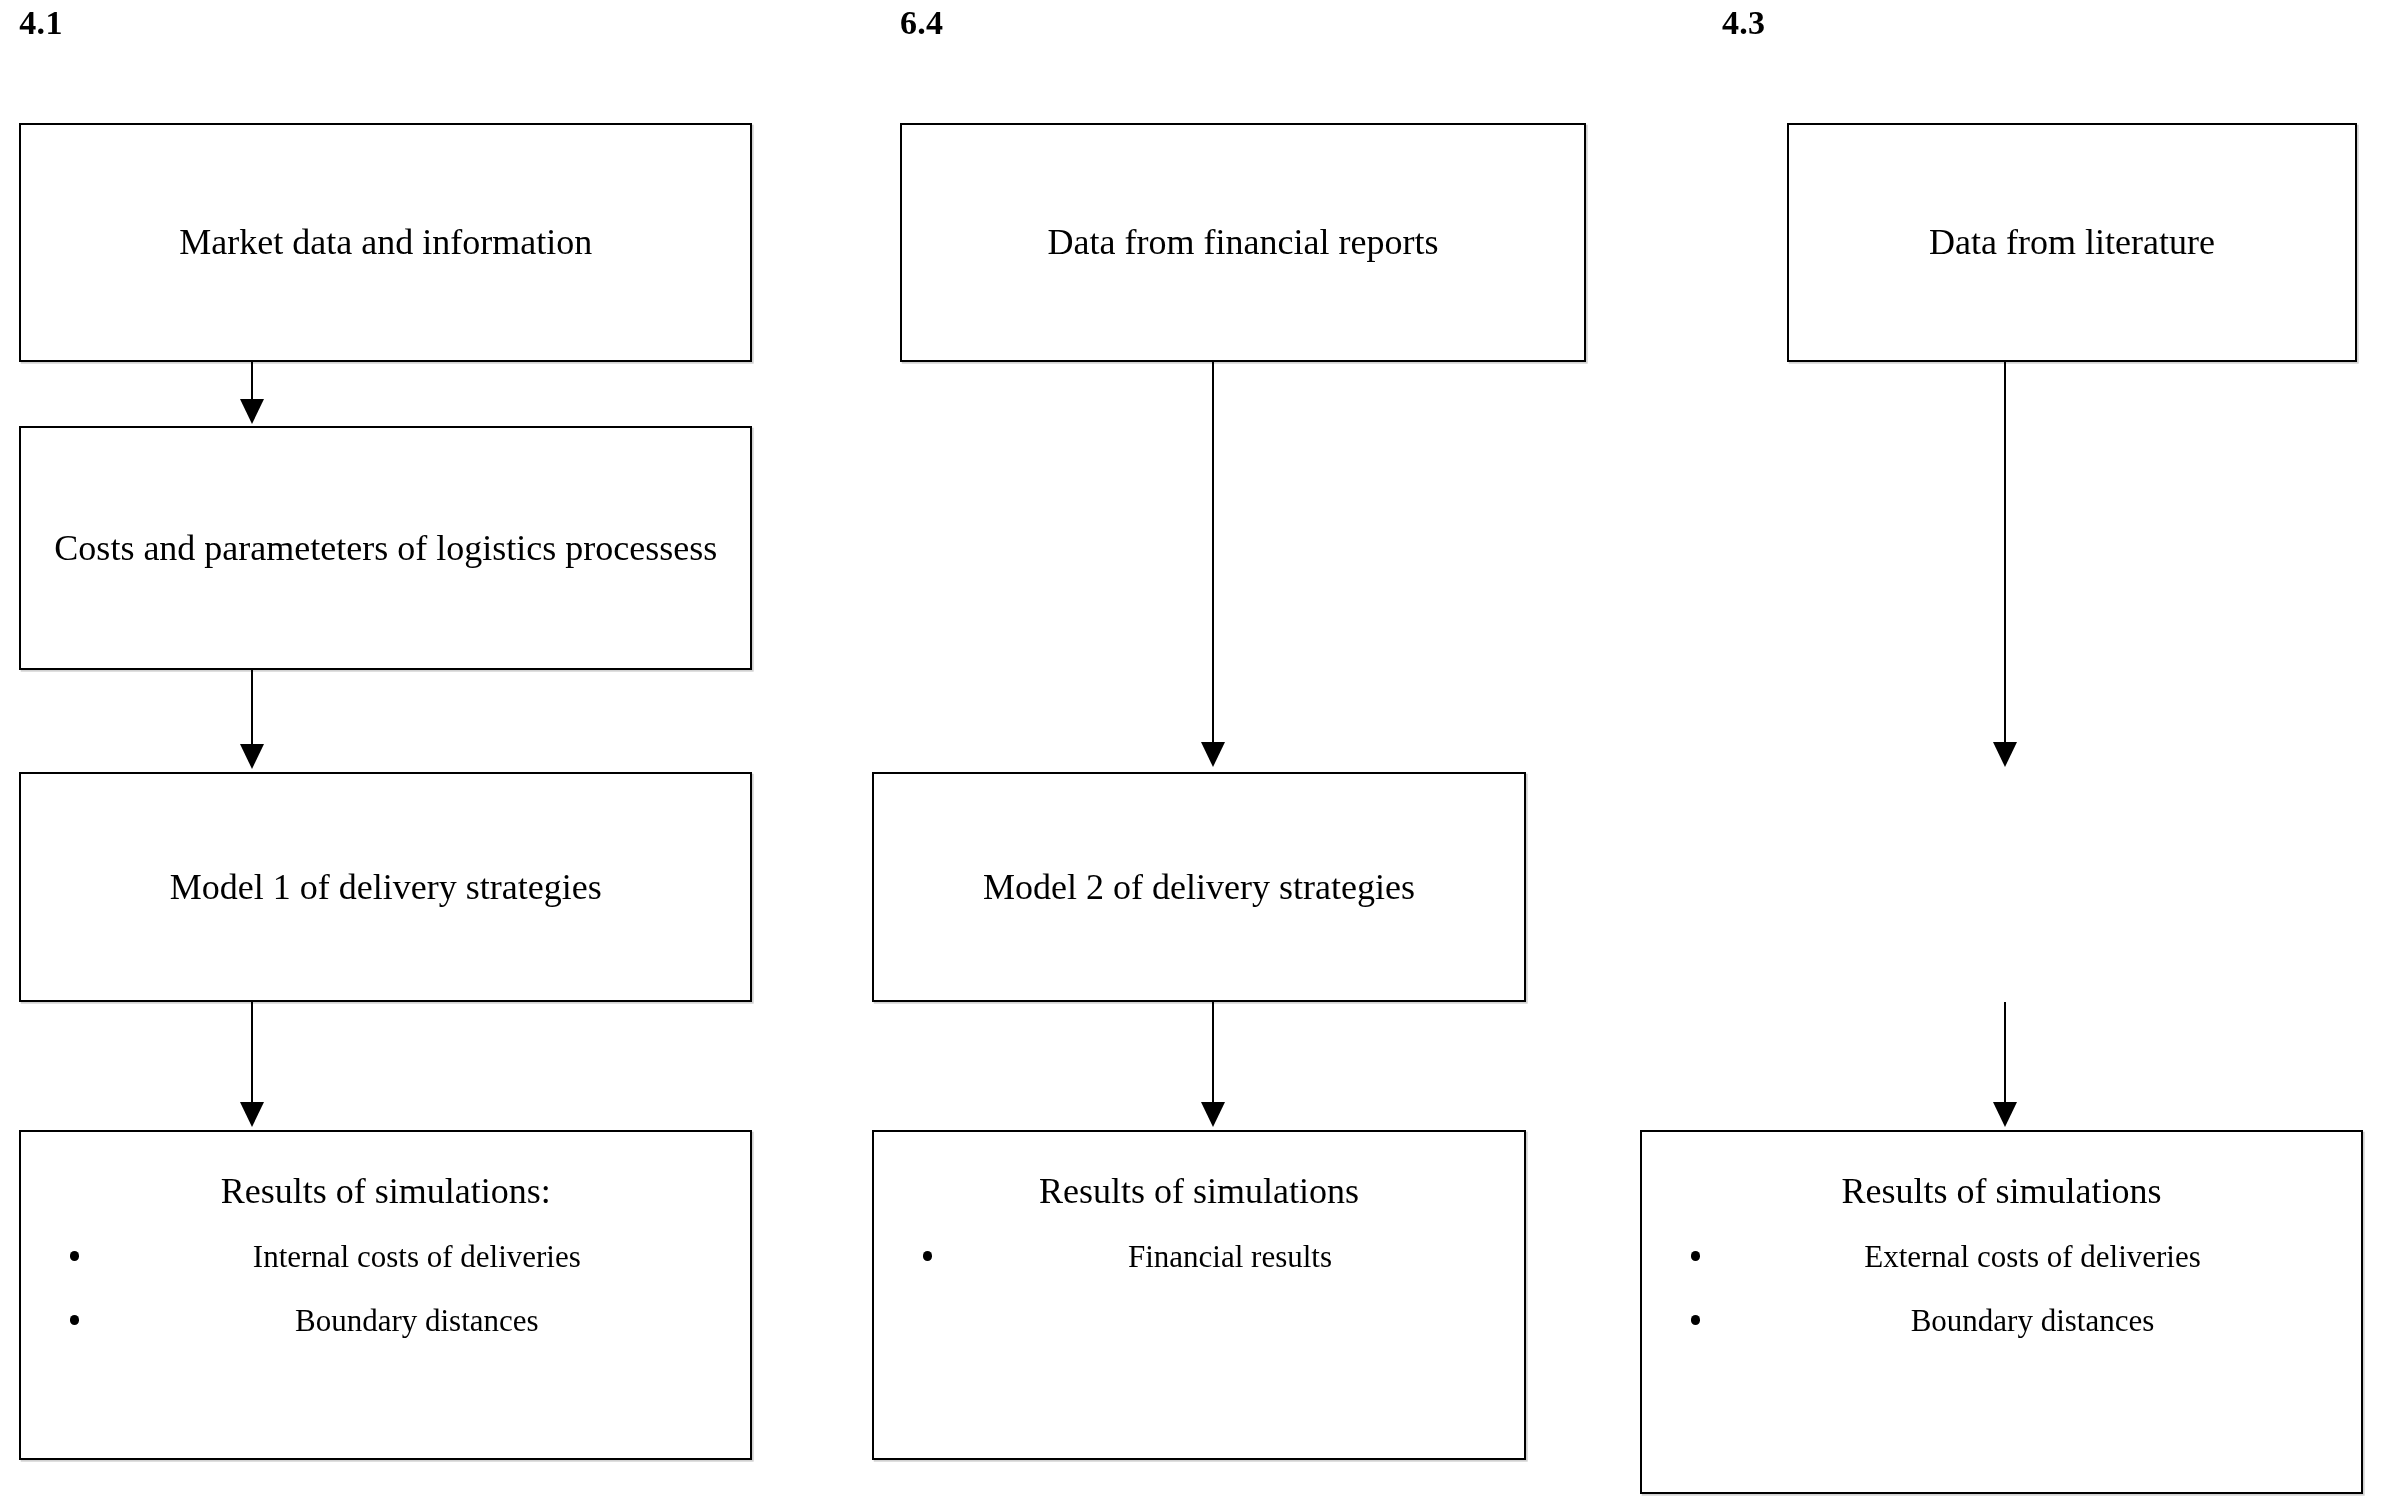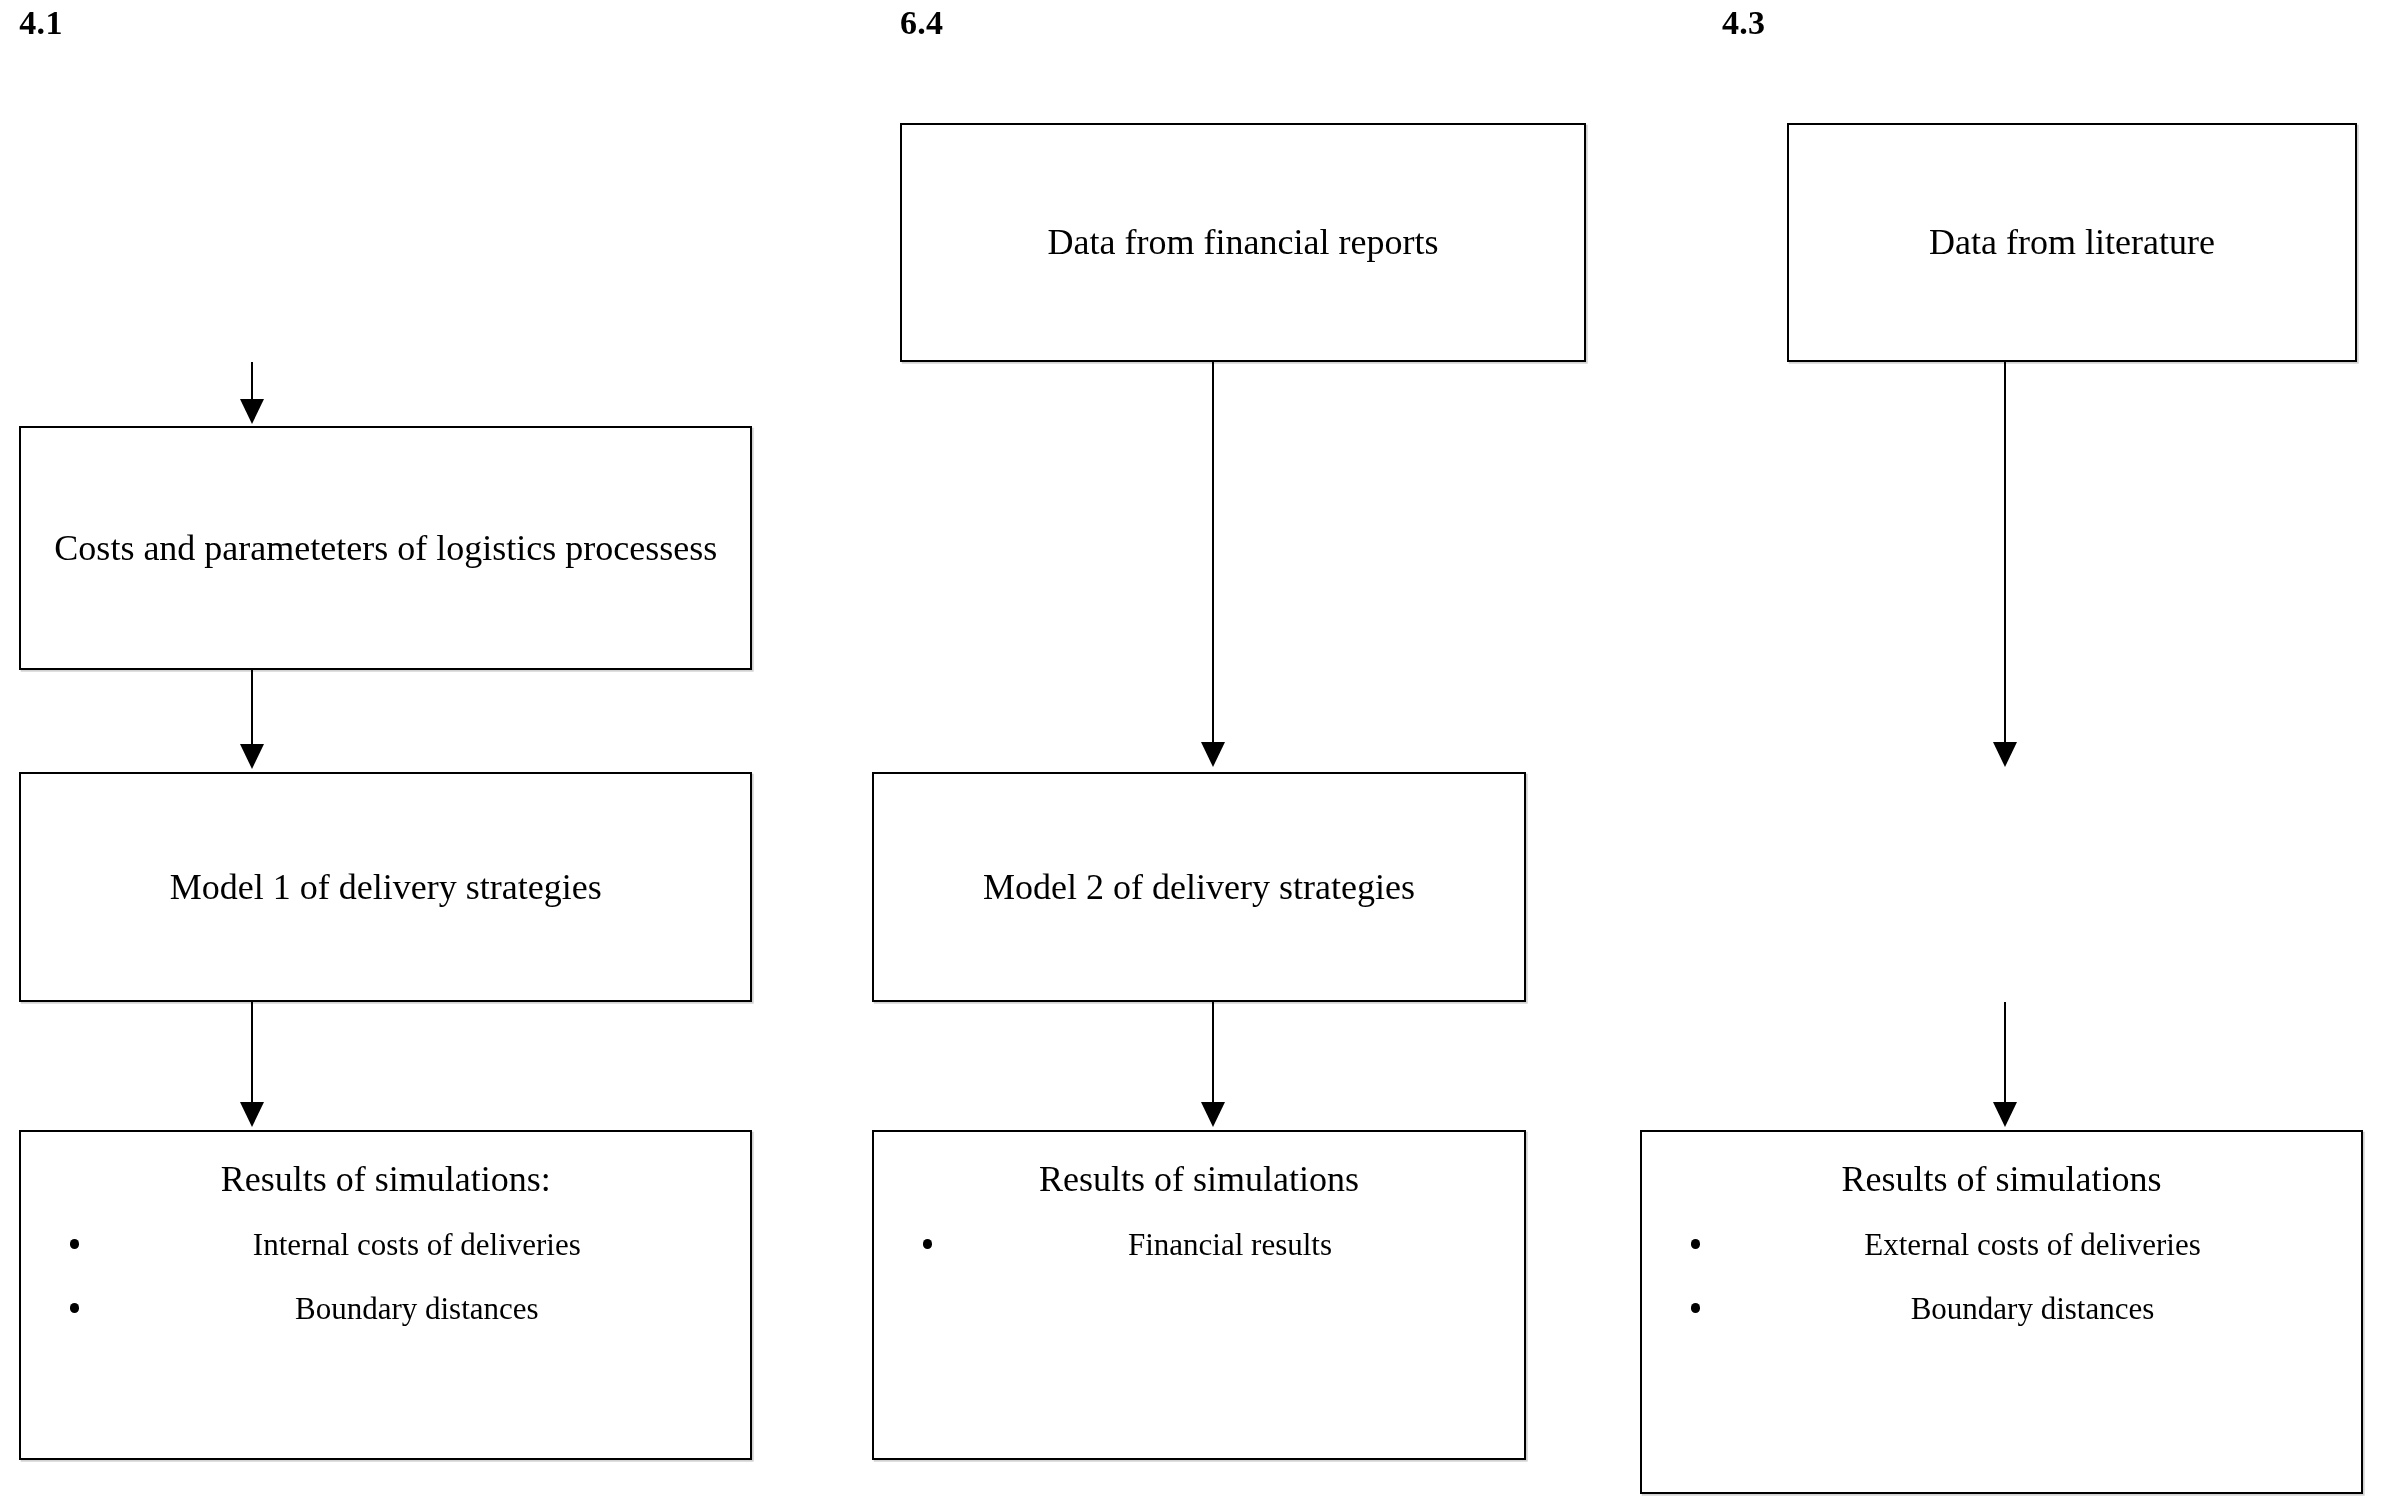--- a/index.html
+++ b/index.html
@@ -40,21 +40,21 @@
     border: 2.8px solid #000000;
     box-shadow: 1.7px 1.7px 0 0 rgba(0,0,0,0.18);
     display: flex;
     flex-direction: column;
     justify-content: center;
     align-items: center;
     padding: 5.5px 15.5px;
   }
   .node.top-aligned {
     justify-content: flex-start;
-    padding-top: 20px;
+    padding-top: 32px;
   }
   .node-title {
     font-size: 36px;
     line-height: 1.52;
     text-align: center;
     width: 100%;
   }
 
   
   .bullets {
@@ -98,20 +98,23 @@
     border-top: 25.4px solid #000000;
   }
 </style>
 </head>
 <body>
 
 <div id="canvas">
 
   <div class="col-heading" style="left:19.3px; top:5.5px; width:733px;">4.1</div>
 
+  <div class="node" style="left:19.3px; top:123px; width:733px; height:239px;">
+    <div class="node-title">Market data and information</div>
+  </div>
 
   <div class="connector" style="left:251px; top:362px; height:39px;"></div>
   <div class="arrowhead" style="left:240px; top:399px;"></div>
 
   <div class="node" style="left:19.3px; top:426px; width:733px; height:244px;">
     <div class="node-title">Costs and parameteters of logistics processess</div>
   </div>
 
   <div class="connector" style="left:251px; top:670px; height:75px;"></div>
   <div class="arrowhead" style="left:240px; top:744px;"></div>

